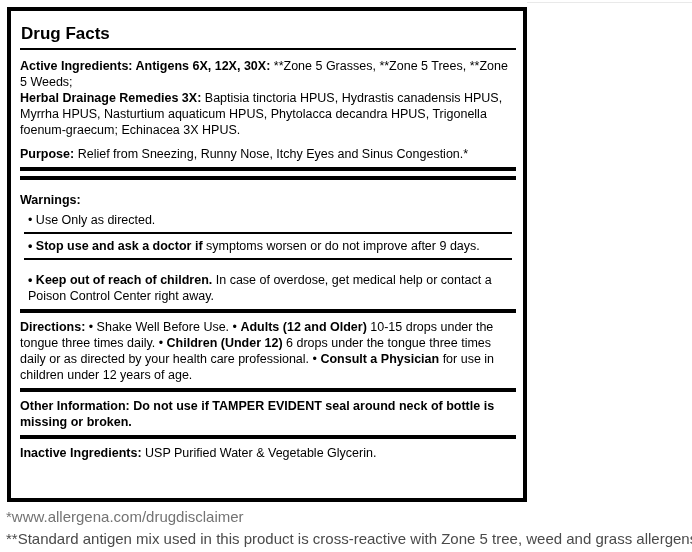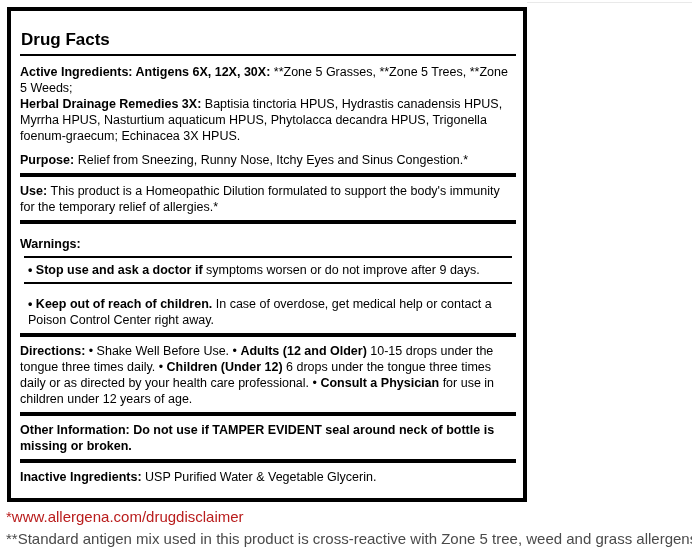--- a/index.html
+++ b/index.html
@@ -21,21 +21,21 @@
   }
   .label-box {
     position: absolute;
     left: 7px;
     top: 7px;
     width: 520px;
     height: 495px;
     box-sizing: border-box;
     border: 4px solid #000000;
     background: #ffffff;
-    padding: 16px 7px 0 9px;
+    padding: 10px 7px 0 9px;
     font-size: 12.5px;
     line-height: 16px;
   }
   .label-title {
     font-size: 17px;
     font-weight: bold;
     line-height: 20px;
     padding: 3px 0 4px 1px;
   }
   .title-rule { border-top: 2px solid #000000; }
@@ -49,21 +49,21 @@
   b { font-weight: bold; }
   .footnotes {
     position: absolute;
     left: 6px;
     top: 506px;
     font-size: 15px;
     line-height: 21.5px;
     white-space: nowrap;
   }
   .disclaimer-link {
-    color: #b91c1c;
+    color: #737373;
     text-decoration: none;
     cursor: pointer;
   }
   .cross-note { color: #4a4a4a; }
 </style>
 </head>
 <body>
 
 <div class="page">
 
@@ -73,26 +73,26 @@
 
     <div class="label-title">Drug Facts</div>
     <div class="title-rule"></div>
 
     <div class="para"><b>Active Ingredients: Antigens 6X, 12X, 30X: </b><span>**Zone 5 Grasses, **Zone 5 Trees, **Zone 5 Weeds;</span><br><b>Herbal Drainage Remedies 3X: </b><span>Baptisia tinctoria HPUS, Hydrastis canadensis HPUS, Myrrha HPUS, Nasturtium aquaticum HPUS, Phytolacca decandra HPUS, Trigonella foenum-graecum; Echinacea 3X HPUS.</span></div>
 
     <div class="para"><b>Purpose: </b><span>Relief from Sneezing, Runny Nose, Itchy Eyes and Sinus Congestion.*</span></div>
 
     <div class="thick-divider"></div>
 
-    <div class="para-tight"><b>Use: </b><span>This product is a Homeopathic Dilution formulated to support the body's immunity for the temporary relief of allergies.*</span></div>
 
     <div class="thick-divider"></div>
 
     <div class="warnings-heading">Warnings:</div>
 
+    <div class="warn-bullet"><span>• Use Only as directed.</span></div>
 
     <div class="thin-divider"></div>
 
     <div class="warn-bullet"><b>• Stop use and ask a doctor if</b><span> symptoms worsen or do not improve after 9 days.</span></div>
 
     <div class="thin-divider"></div>
 
     <div class="warn-bullet-cont"><b>• Keep out of reach of children.</b><span> In case of overdose, get medical help or contact a Poison Control Center right away.</span></div>
 
     <div class="thick-divider"></div>

